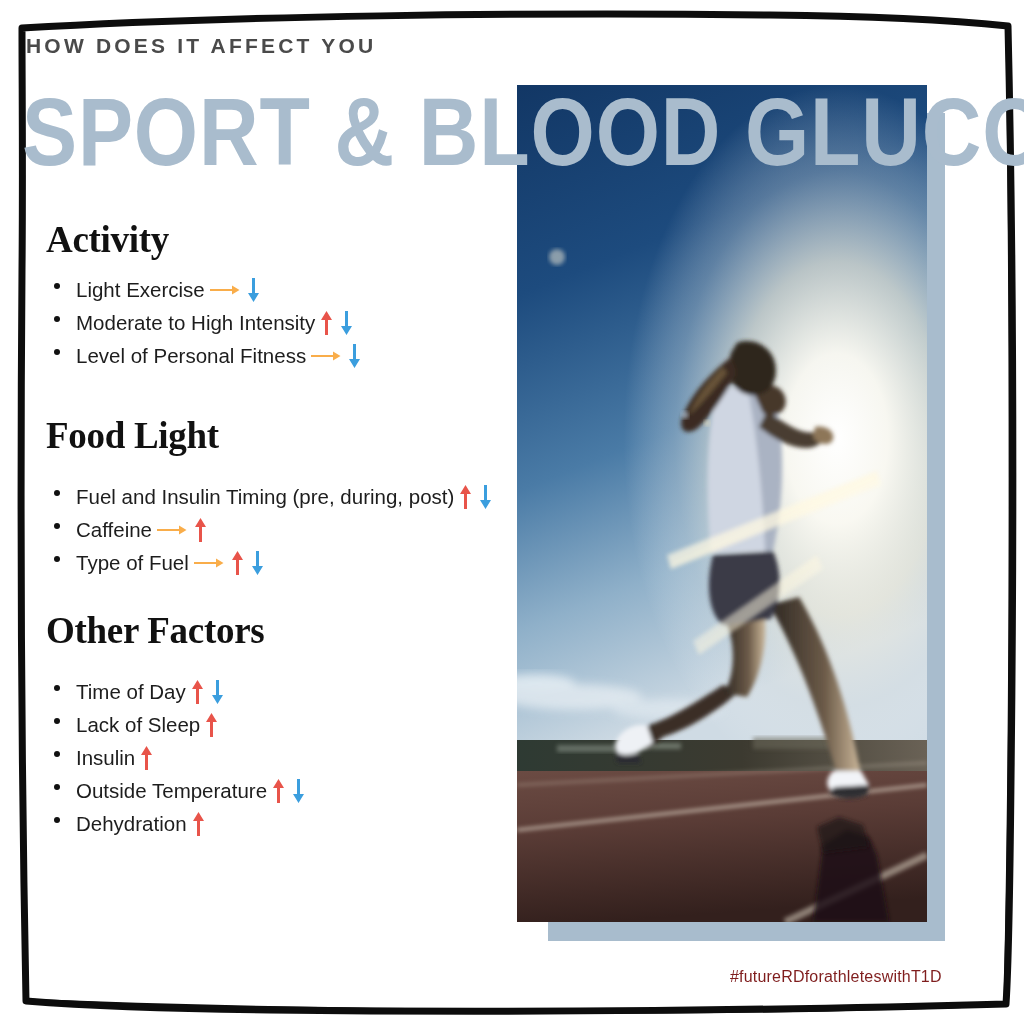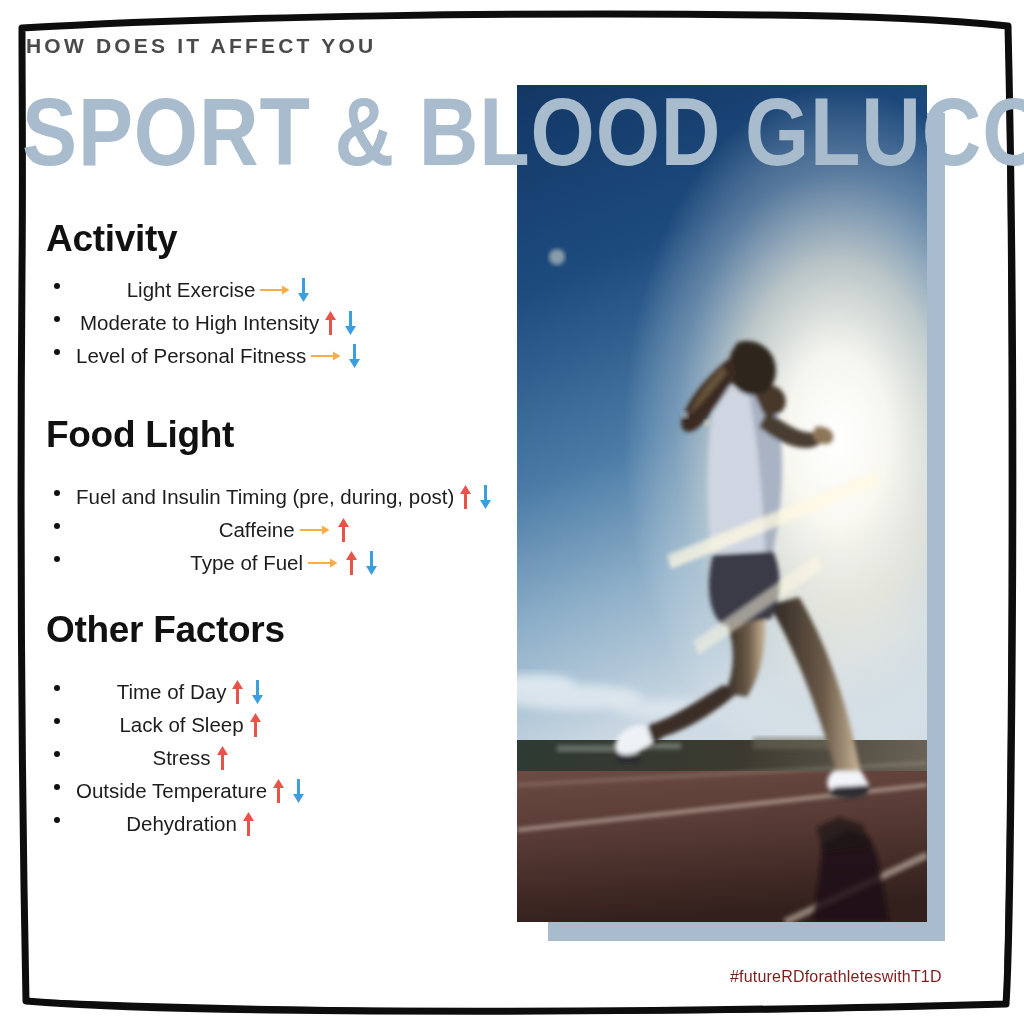--- a/index.html
+++ b/index.html
@@ -3,21 +3,21 @@
 <meta charset="utf-8">
 <style>
   html,body{margin:0;padding:0;}
   body{
     width:1024px;height:1024px;
     background:#ffffff;
     font-family:"Liberation Sans", sans-serif;
     overflow:hidden;
     position:relative;
   }
-  #poster{position:absolute;inset:0;background:#fff;overflow:hidden;text-align:center;}
+  #poster{position:absolute;inset:0;background:#fff;overflow:hidden;}
 
   
   .frame{position:absolute;left:0;top:0;width:1024px;height:1024px;pointer-events:none;}
 
   
   .eyebrow{
     position:absolute;left:26px;top:34px;
     font-size:21px;font-weight:bold;letter-spacing:3.2px;
     color:#4a4a4a;
     font-family:"Liberation Sans", sans-serif;
@@ -49,21 +49,21 @@
     position:absolute;left:517px;top:85px;width:410px;height:837px;
     z-index:3;overflow:hidden;
   }
   .photo svg{display:block;width:410px;height:837px;}
 
   
   .sec-head{
     position:absolute;left:46px;
     font-size:37px;font-weight:bold;color:#111;
     letter-spacing:-0.3px;
-    font-family:Liberation Sans, sans-serif;
+    font-family:Liberation Serif, serif;
     z-index:5;
   }
   #head-activity{top:218px;}
   #head-food{top:414px;}
   #head-other{top:609px;}
 
   
   ul.blist{
     position:absolute;left:46px;margin:0;padding:0 0 0 30px;
     list-style:none;z-index:5;
@@ -264,21 +264,21 @@
   <div class="sec-head" id="head-other">Other Factors</div>
   <ul class="blist" id="list-other">
       <li><span class="dot"></span><span class="itxt">Time of Day</span><span class="arw"><svg width="13" height="26" viewBox="0 0 13 26">
             <path d="M6.5 1 L12 10 L8 10 L8 25 L5 25 L5 10 L1 10 Z" fill="#e8544a"></path>
           </svg></span><span class="arw"><svg width="13" height="26" viewBox="0 0 13 26">
             <path d="M6.5 25 L12 16 L8 16 L8 1 L5 1 L5 16 L1 16 Z" fill="#3b9ede"></path>
           </svg></span></li>
       <li><span class="dot"></span><span class="itxt">Lack of Sleep</span><span class="arw"><svg width="13" height="26" viewBox="0 0 13 26">
             <path d="M6.5 1 L12 10 L8 10 L8 25 L5 25 L5 10 L1 10 Z" fill="#e8544a"></path>
           </svg></span></li>
-      <li><span class="dot"></span><span class="itxt">Stress</span><span class="arw"><svg width="13" height="26" viewBox="0 0 13 26">
+      <li><span class="dot"></span><span class="itxt">Insulin</span><span class="arw"><svg width="13" height="26" viewBox="0 0 13 26">
             <path d="M6.5 1 L12 10 L8 10 L8 25 L5 25 L5 10 L1 10 Z" fill="#e8544a"></path>
           </svg></span></li>
       <li><span class="dot"></span><span class="itxt">Outside Temperature</span><span class="arw"><svg width="13" height="26" viewBox="0 0 13 26">
             <path d="M6.5 1 L12 10 L8 10 L8 25 L5 25 L5 10 L1 10 Z" fill="#e8544a"></path>
           </svg></span><span class="arw"><svg width="13" height="26" viewBox="0 0 13 26">
             <path d="M6.5 25 L12 16 L8 16 L8 1 L5 1 L5 16 L1 16 Z" fill="#3b9ede"></path>
           </svg></span></li>
       <li><span class="dot"></span><span class="itxt">Dehydration</span><span class="arw"><svg width="13" height="26" viewBox="0 0 13 26">
             <path d="M6.5 1 L12 10 L8 10 L8 25 L5 25 L5 10 L1 10 Z" fill="#e8544a"></path>
           </svg></span></li>

